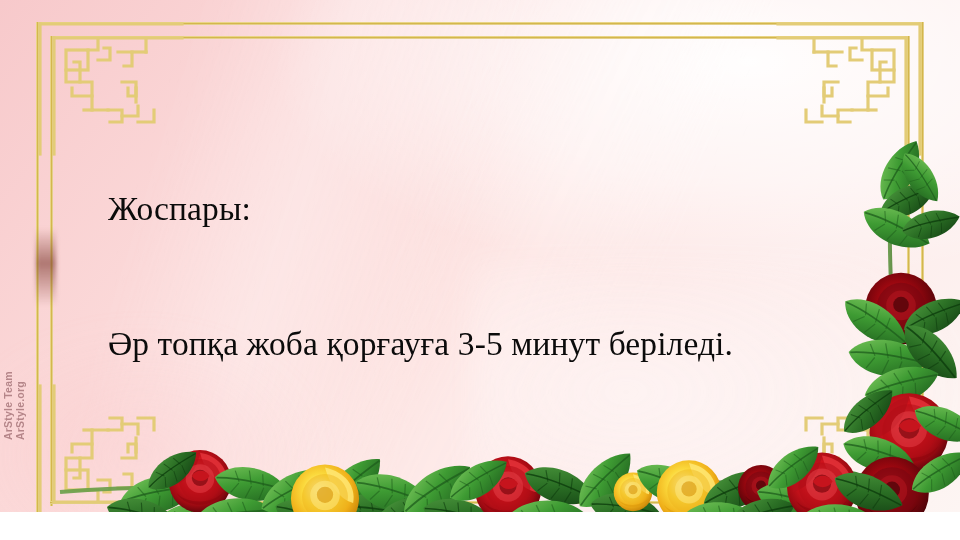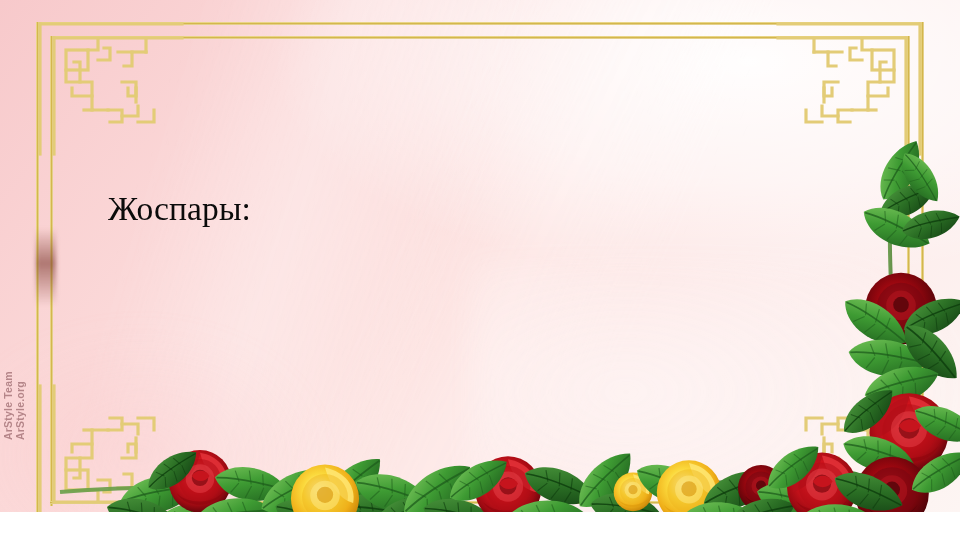--- a/index.html
+++ b/index.html
@@ -337,20 +337,21 @@
 
       <use href="#roseRed" x="784" y="448" width="76" height="76"></use>
       <use href="#leafSym" x="760" y="448" width="68" height="40" transform="rotate(-36 794 468)"></use>
       <use href="#leafSymDk" x="830" y="470" width="76" height="46" transform="rotate(24 868 493)"></use>
       <use href="#leafSym" x="796" y="498" width="84" height="50" transform="rotate(4 838 523)"></use>
     </g>
   </svg>
 
   <div id="textblock">
     <span class="ln">Жоспары:</span>
+    <span class="ln">Әр топқа жоба қорғауға 3-5 минут беріледі.</span>
     
     
     
   </div>
 
   <div id="watermark">
     <span>ArStyle Team</span>
     <span>ArStyle.org</span>
   </div>
 

